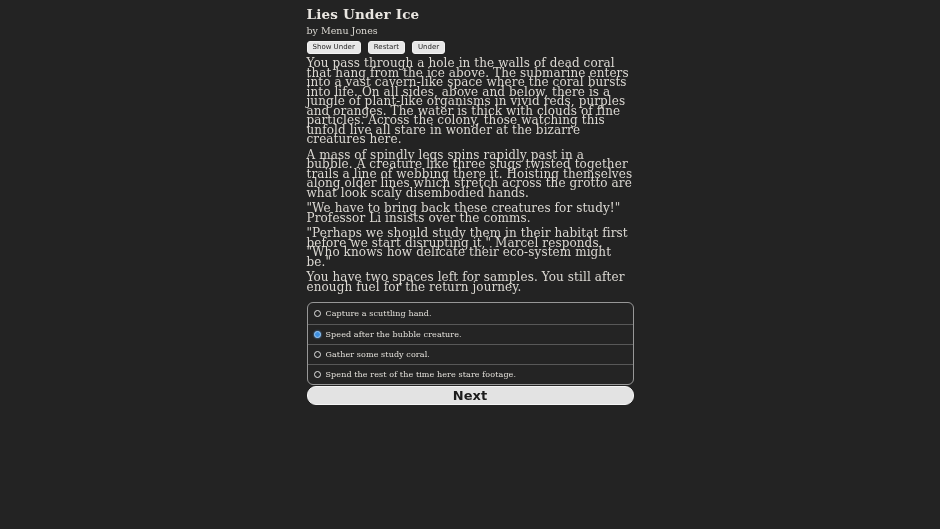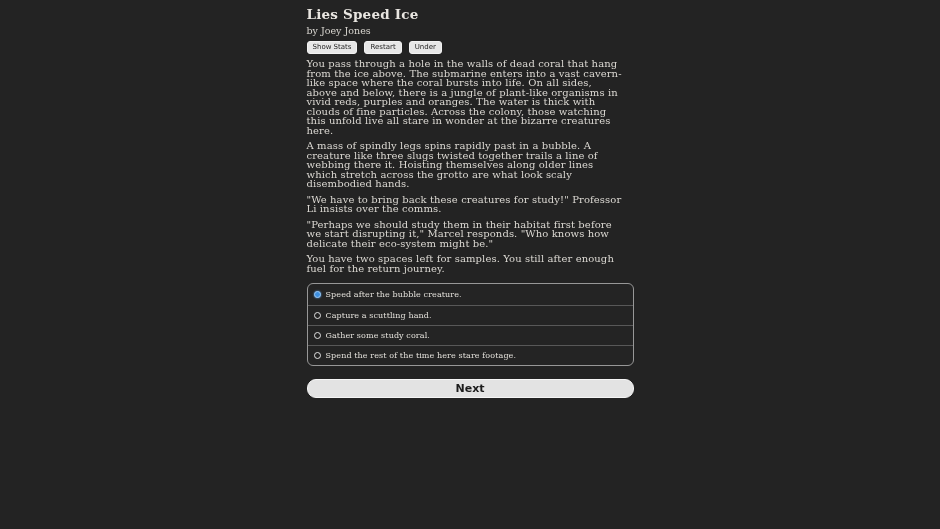--- a/index.html
+++ b/index.html
@@ -44,22 +44,22 @@
     background: #e7e7e7;
     color: #1f1f1f;
     border: 1px solid #f2f2f2;
     border-radius: 3px;
     cursor: pointer;
   }
   .story {
     margin-top: 5px;
   }
   .story p {
-    margin: 0 10px 6px 0;
-    font-size: 10px;
+    margin: 0 0 6px 0;
+    font-size: 12px;
     line-height: 9.5px;
     color: #dcd9d3;
     letter-spacing: 0.1px;
   }
   .choice-list {
     margin-top: 10px;
     border: 1px solid #979797;
     border-radius: 6px;
     background: #242424;
     overflow: hidden;
@@ -89,63 +89,63 @@
   }
   .choice-label {
     font-size: 8px;
     color: #e3e0da;
     letter-spacing: 0.1px;
   }
   .next-button {
     display: block;
     width: 100%;
     height: 19px;
-    margin-top: 13px;
+    margin-top: 1px;
     background: #e3e3e3;
     border: 1px solid #f5f5f5;
     border-radius: 9px;
     font-family: "DejaVu Sans", sans-serif;
-    font-size: 11px;
+    font-size: 13px;
     font-weight: bold;
     color: #1c1c1c;
     cursor: pointer;
     line-height: 15px;
   }
 </style>
 </head>
 <body>
 
 <div class="page">
 
-  <h1 class="page-title">Lies Speed Ice</h1>
+  <h1 class="page-title">Lies Under Ice</h1>
 
-  <div class="byline">by Joey Jones</div>
+  <div class="byline">by Menu Jones</div>
 
   <div class="toolbar">
-    <button>Show Stats</button>
+    <button>Show Under</button>
     <button>Restart</button>
     <button>Under</button>
   </div>
 
   <div class="story">
     <p>You pass through a hole in the walls of dead coral that hang from the ice above. The submarine enters into a vast cavern-like space where the coral bursts into life. On all sides, above and below, there is a jungle of plant-like organisms in vivid reds, purples and oranges. The water is thick with clouds of fine particles. Across the colony, those watching this unfold live all stare in wonder at the bizarre creatures here.</p>
     <p>A mass of spindly legs spins rapidly past in a bubble. A creature like three slugs twisted together trails a line of webbing there it. Hoisting themselves along older lines which stretch across the grotto are what look scaly disembodied hands.</p>
     <p>"We have to bring back these creatures for study!" Professor Li insists over the comms.</p>
     <p>"Perhaps we should study them in their habitat first before we start disrupting it," Marcel responds. "Who knows how delicate their eco-system might be."</p>
     <p>You have two spaces left for samples. You still after enough fuel for the return journey.</p>
   </div>
 
   <div class="choice-list">
     <div class="choice-row">
+      <span class="radio"></span>
+      <span class="choice-label">Capture a scuttling hand.</span>
+    </div>
+    <div class="choice-row">
       <span class="radio selected"></span>
       <span class="choice-label">Speed after the bubble creature.</span>
-    </div>
-    <div class="choice-row">
-      <span class="radio"></span>
-      <span class="choice-label">Capture a scuttling hand.</span>
     </div>
     <div class="choice-row">
       <span class="radio"></span>
       <span class="choice-label">Gather some study coral.</span>
     </div>
     <div class="choice-row">
       <span class="radio"></span>
       <span class="choice-label">Spend the rest of the time here stare footage.</span>
     </div>
   </div>

